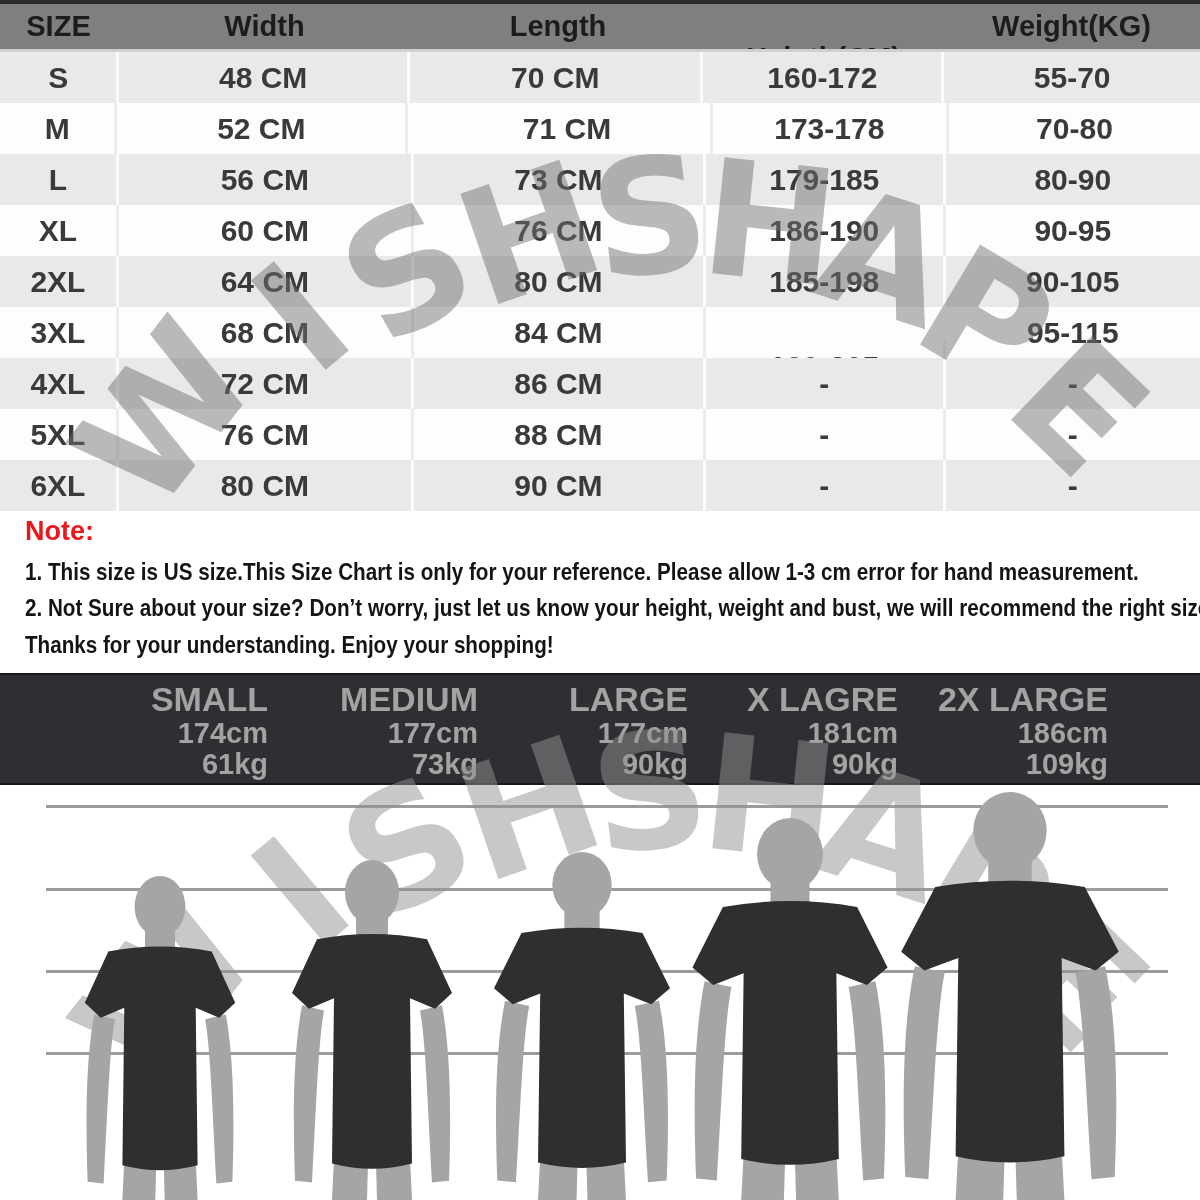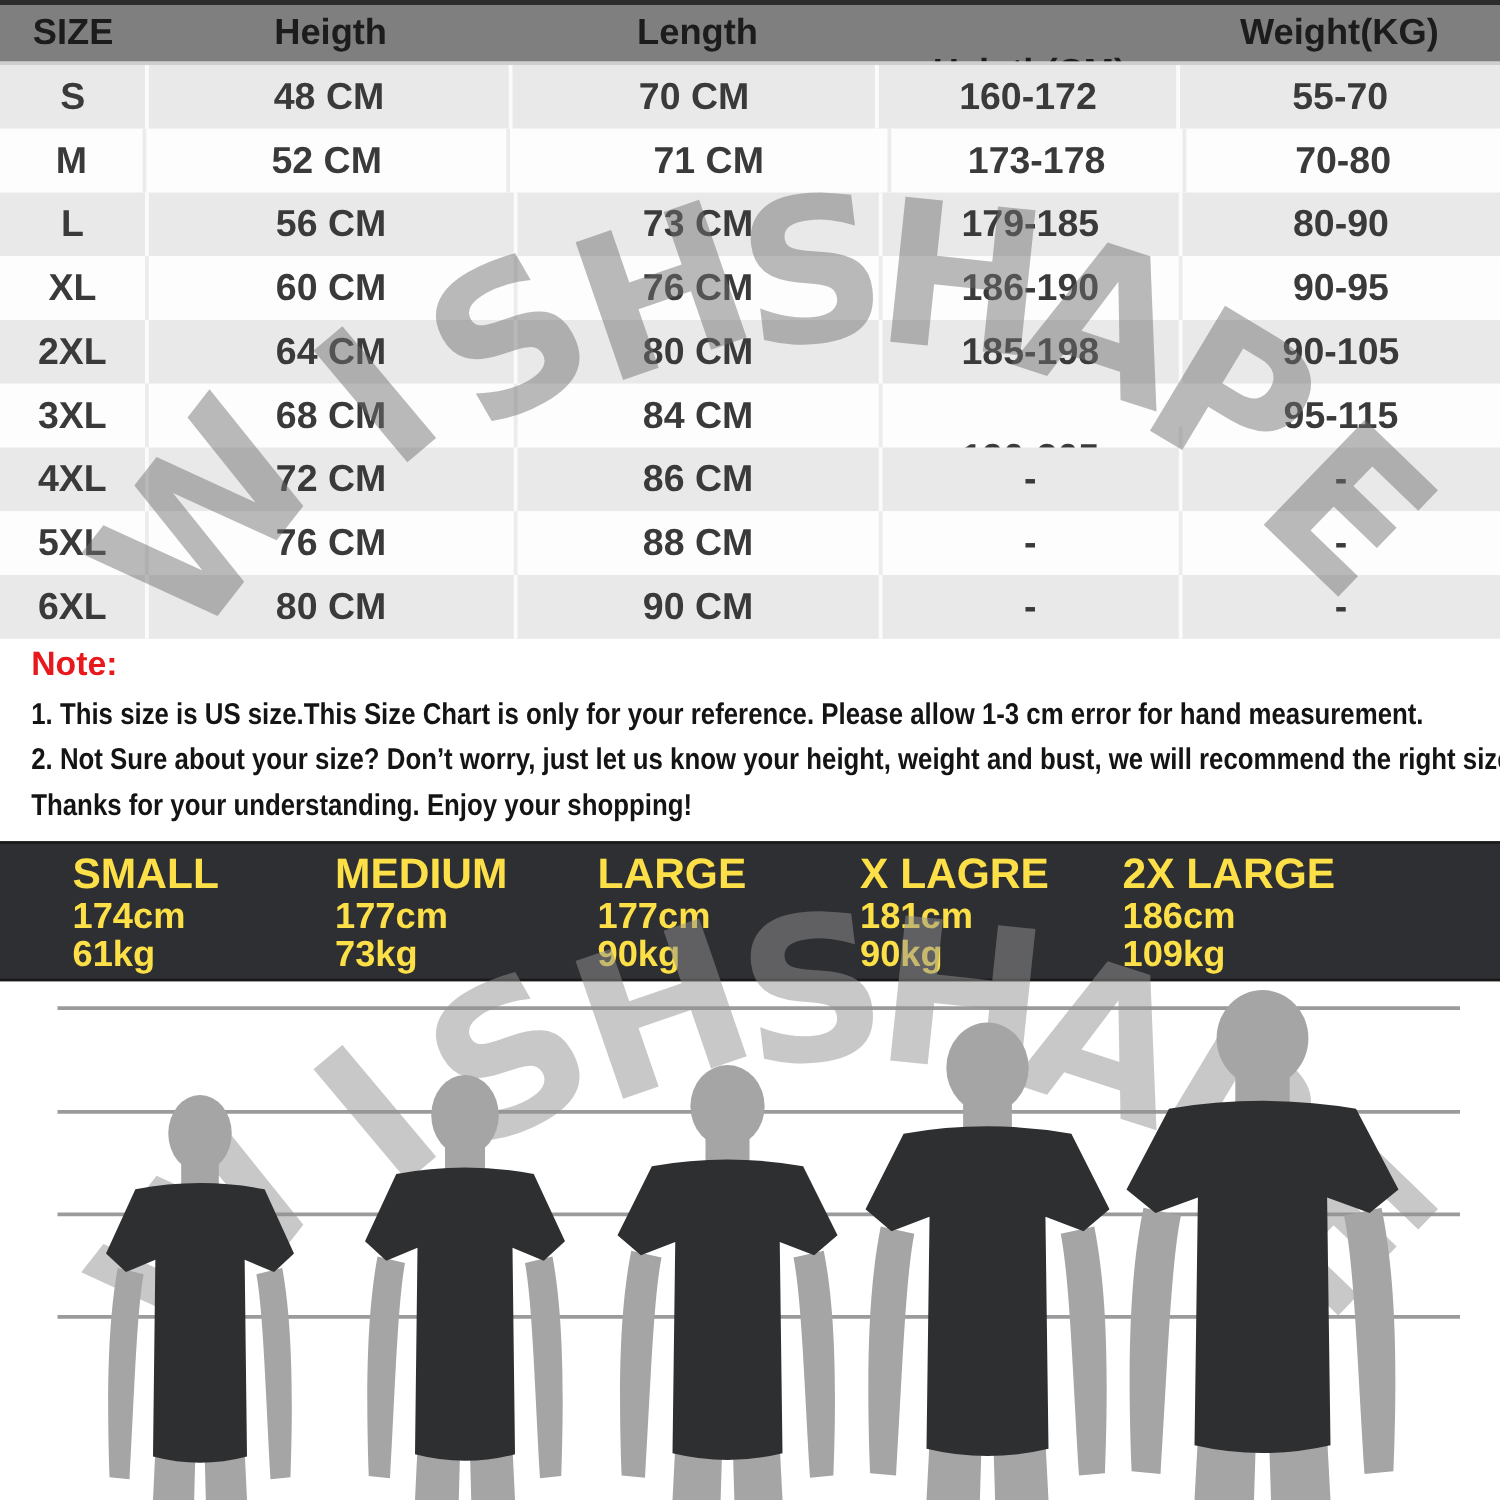--- a/index.html
+++ b/index.html
@@ -30,39 +30,39 @@
   
   .note-title{position:absolute;left:25px;top:516px;font-size:27px;}
   .note-line{position:absolute;left:25px;font-size:24px;color:#141414;white-space:nowrap;
              transform:scaleX(0.86);transform-origin:0 50%;}
   .nl0{top:558px;} .nl1{top:594px;} .nl2{top:631px;}
 
   
   .band{position:absolute;left:0;top:673px;width:1200px;height:112px;background:#2e2f32;
         border-top:2px solid #191919;border-bottom:2px solid #191919;box-sizing:border-box;}
   .band-inner{position:absolute;left:58px;top:6px;width:1050px;display:flex;}
-  .band-col{width:210px;text-align:left;color:#fde047;}
+  .band-col{width:210px;text-align:right;color:#a3a3a3;}
   .band-size{font-size:34px;line-height:37px;white-space:nowrap;}
   .band-val{font-size:29px;line-height:31px;white-space:nowrap;}
 
   
   .lineup{position:absolute;left:0;top:785px;width:1200px;height:415px;}
   .hline{position:absolute;left:46px;width:1122px;height:3px;background:#9b9b9b;}
   .figures{position:absolute;left:0;top:0;width:1200px;height:415px;}
 </style>
 </head>
 <body>
 
 <div class="page">
   <div class="topstrip"></div>
 
   <div class="table">
     <div class="trow thead" id="thead">
         <div class="tcell" style="width: 117px;">SIZE</div>
-        <div class="tcell" style="width: 295px;">Heigth</div>
+        <div class="tcell" style="width: 295px;">Width</div>
         <div class="tcell" style="width: 292px;">Length</div>
         <div class="tcell" style="width: 239px; margin-top: 32px;">Heigth(CM)</div>
         <div class="tcell" style="width: 257px;">Weight(KG)</div>
       </div>
     <div id="tbody">
         <div class="trow tbodyrow r-alt">
           <div class="tcell" style="width: 117px;">S</div>
           <div class="tcell" style="width: 289px;">48 CM</div>
           <div class="tcell" style="width: 292px;">70 CM</div>
           <div class="tcell" style="width: 239px; text-align: center;">160-172</div>

